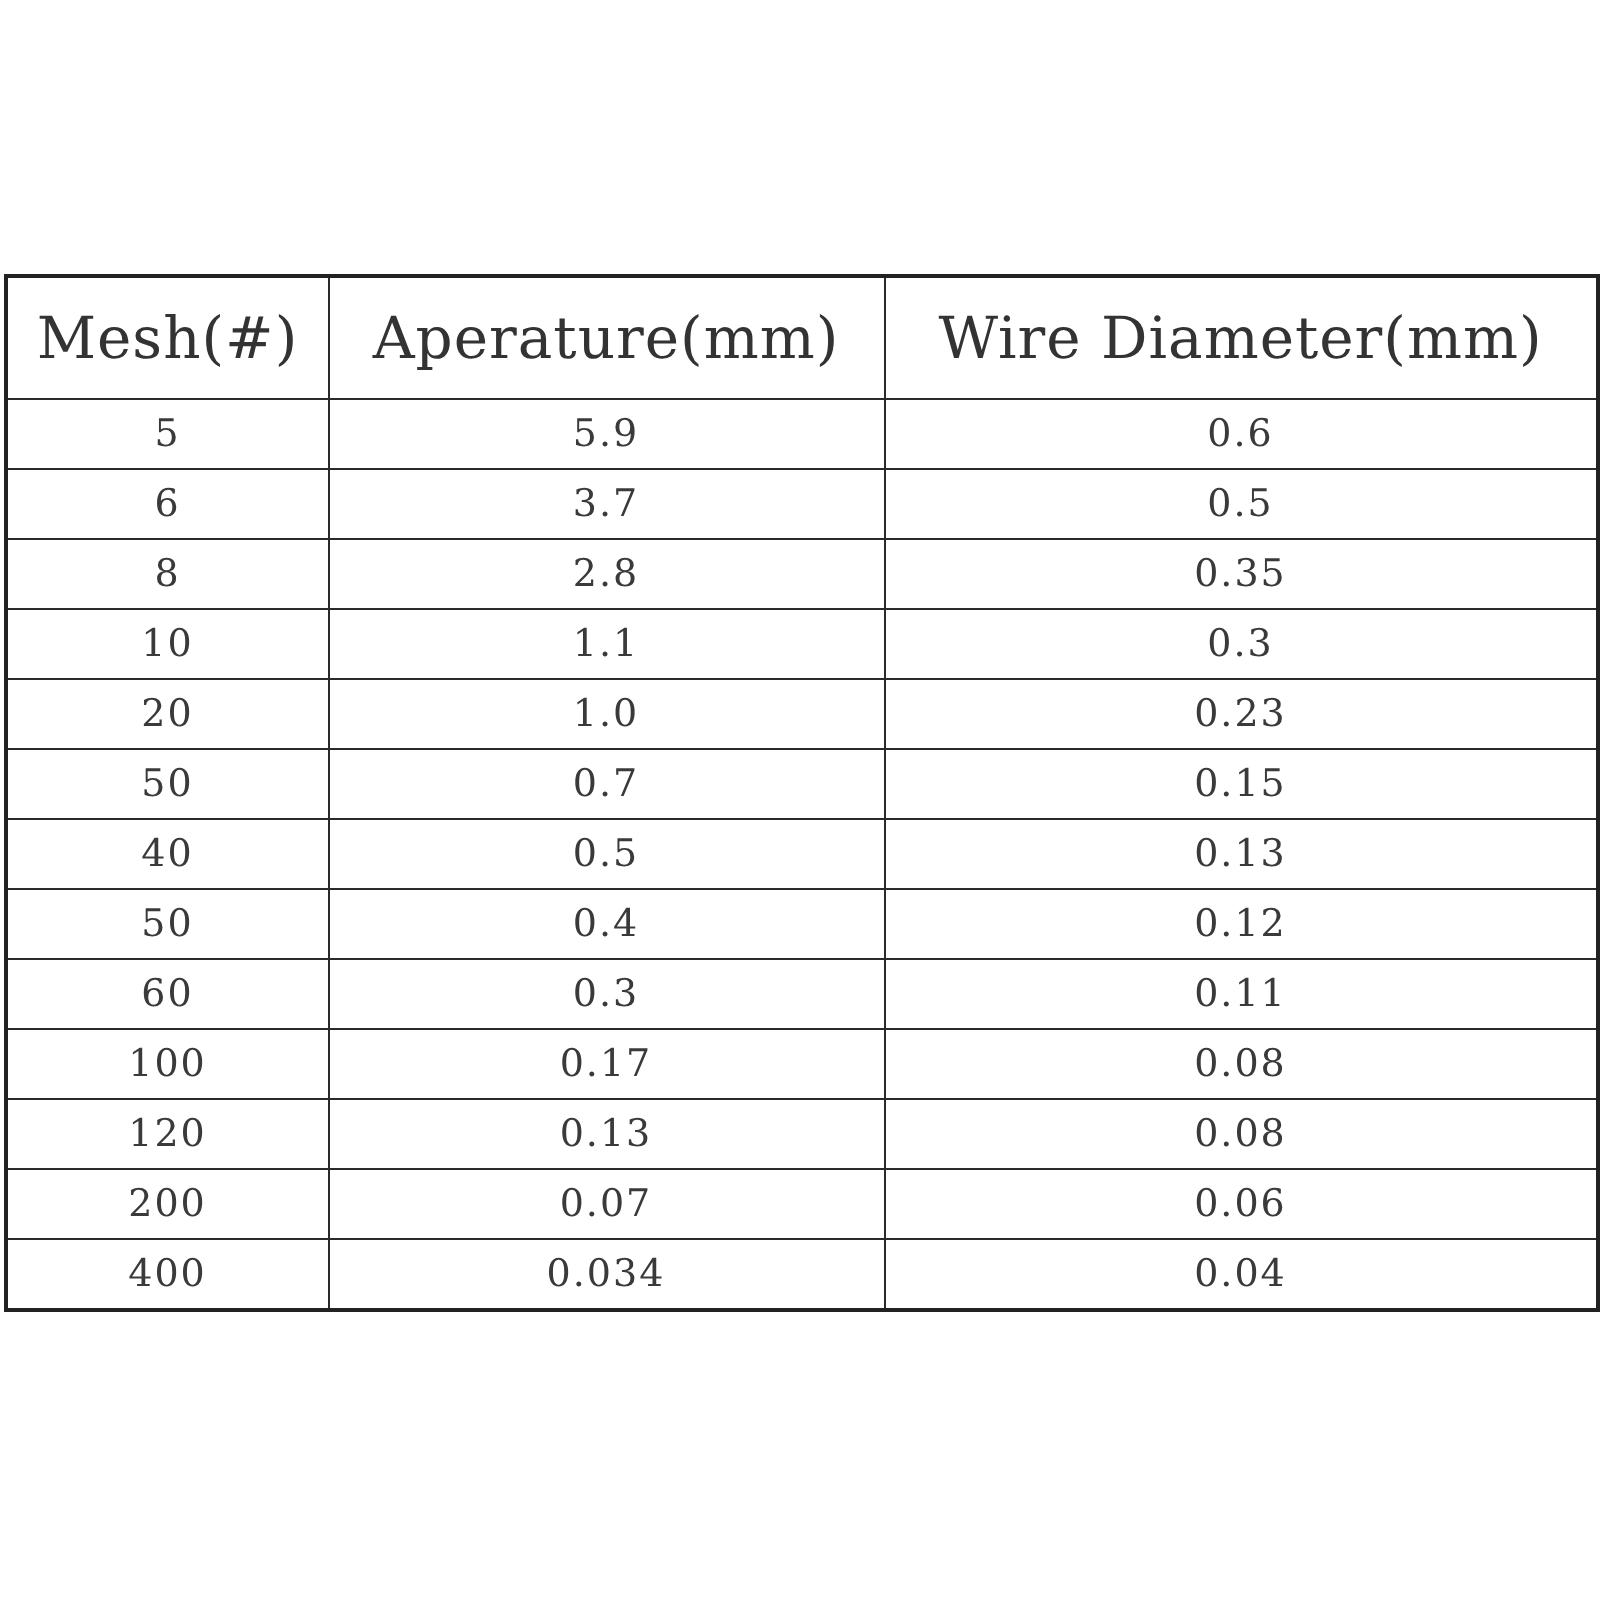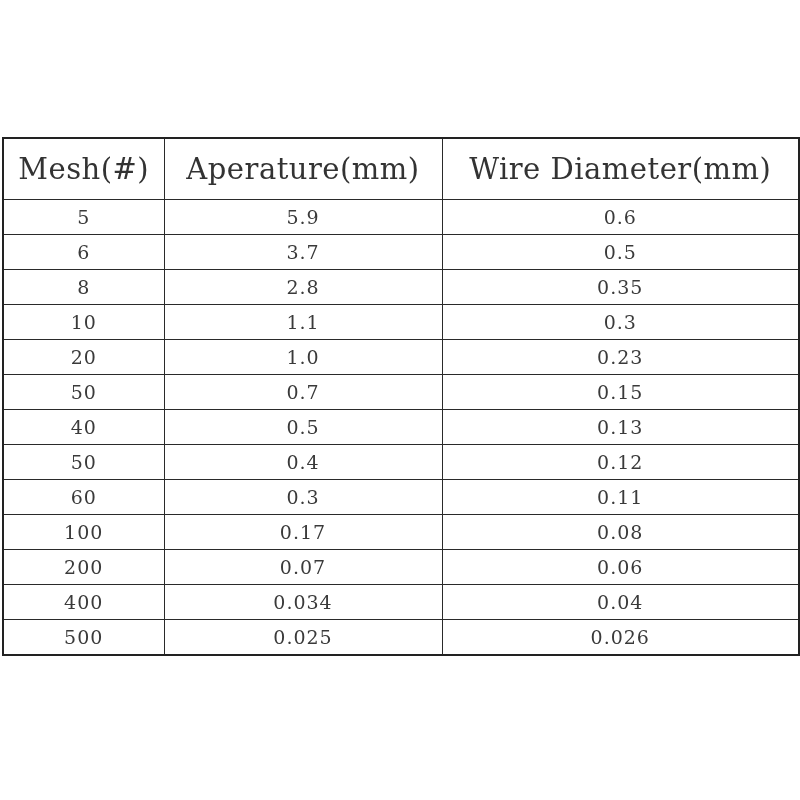--- a/index.html
+++ b/index.html
@@ -96,28 +96,28 @@
         <td>60</td>
         <td>0.3</td>
         <td>0.11</td>
       </tr>
       <tr>
         <td>100</td>
         <td>0.17</td>
         <td>0.08</td>
       </tr>
       <tr>
+        <td>120</td>
+        <td>0.13</td>
+        <td>0.08</td>
+      </tr>
+      <tr>
         <td>200</td>
         <td>0.07</td>
         <td>0.06</td>
       </tr>
       <tr>
         <td>400</td>
         <td>0.034</td>
         <td>0.04</td>
       </tr>
-      <tr>
-        <td>500</td>
-        <td>0.025</td>
-        <td>0.026</td>
-      </tr>
     </tbody>
 </table>
 
 </body></html>

